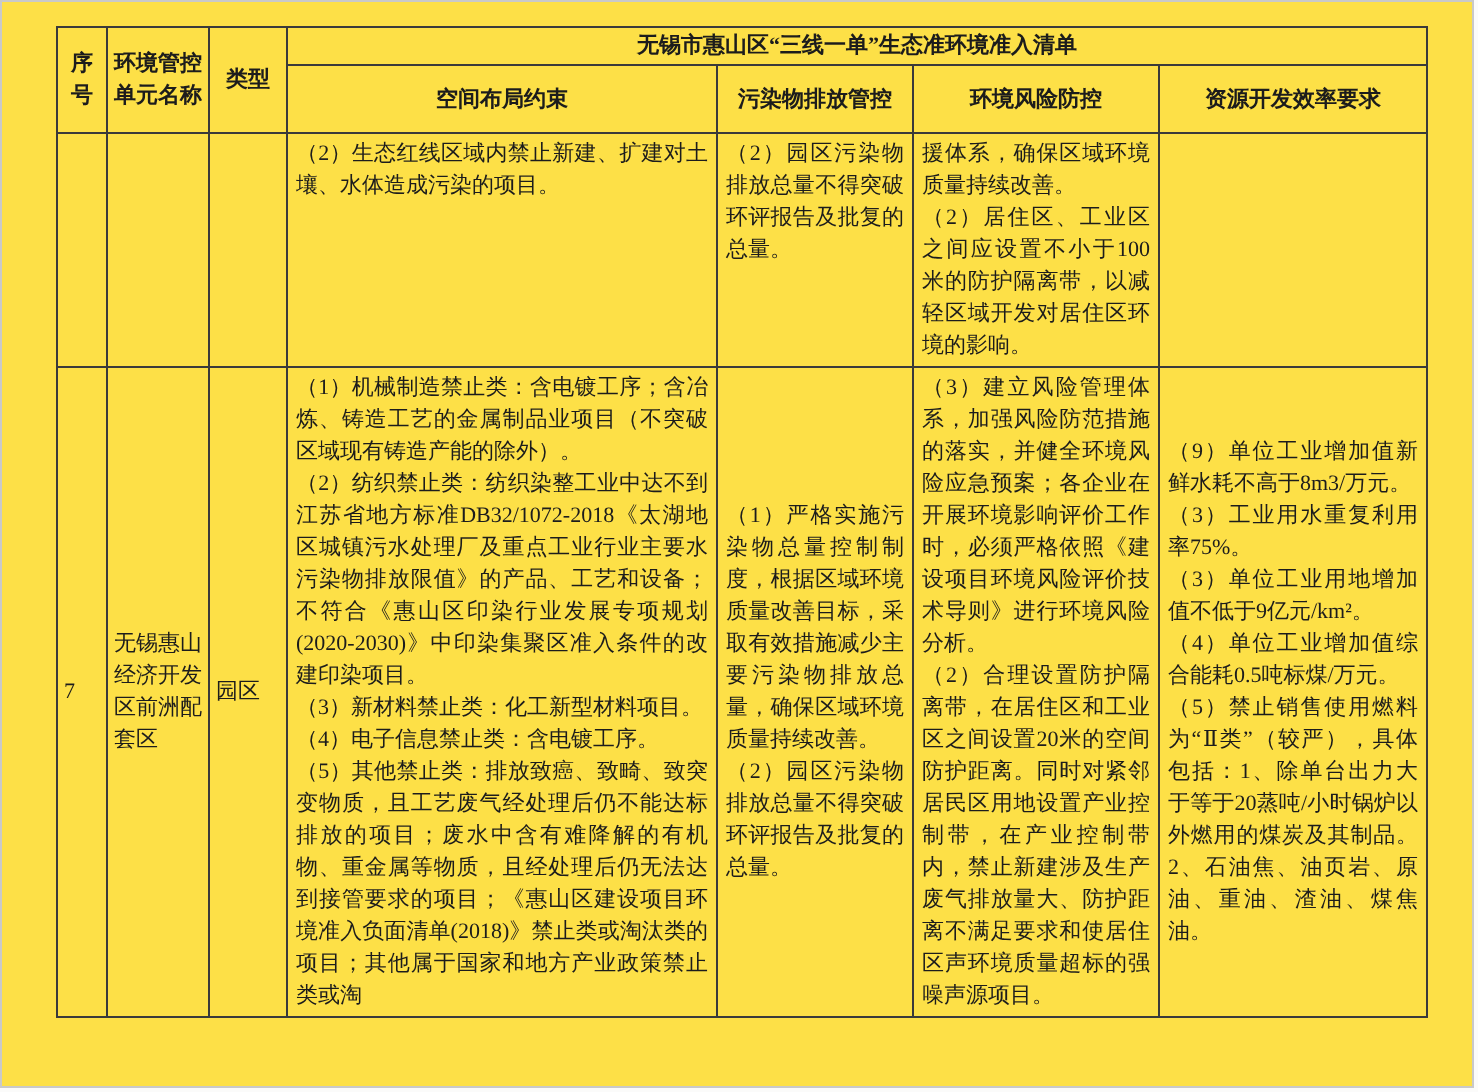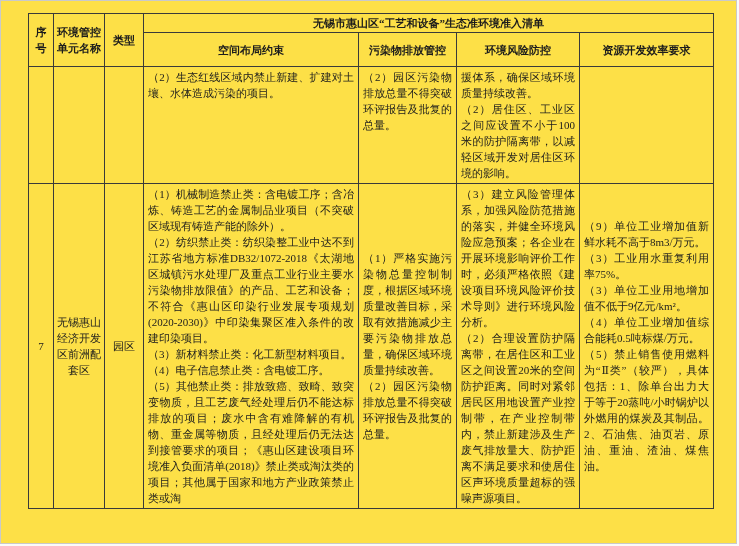--- a/index.html
+++ b/index.html
@@ -26,21 +26,21 @@
   }
   table.access th{
     font-weight:bold;text-align:center;vertical-align:middle;
     padding:1px 2px;
   }
   tr.hdr-title{height:18px;}
   tr.hdr-sub{height:34px;}
   tr.row-cont{height:113px;}
   tr.row-main{height:311px;}
   td.c-center{
-    text-align:center;vertical-align:middle;padding:1px 3px;
+    text-align:left;vertical-align:middle;padding:1px 3px;
   }
   td.c-text{
     text-align:justify;text-justify:inter-ideograph;
     padding:2px 4px 2px 4px;
   }
   td.v-top{vertical-align:top;margin-top:40px;}
   td.v-mid{vertical-align:middle;}
   td.c-text p{margin:0;}
   .page-number{
     position:absolute;left:0;right:0;top:505px;
@@ -60,21 +60,21 @@
       <col style="width:215px">
       <col style="width:98px">
       <col style="width:123px">
       <col style="width:134px">
     </colgroup>
     <thead>
       <tr class="hdr-title">
         <th rowspan="2">序号</th>
         <th rowspan="2">环境管控单元名称</th>
         <th rowspan="2">类型</th>
-        <th colspan="4">无锡市惠山区“工艺和设备”生态准环境准入清单</th>
+        <th colspan="4">无锡市惠山区“三线一单”生态准环境准入清单</th>
       </tr>
       <tr class="hdr-sub">
         <th>空间布局约束</th>
         <th>污染物排放管控</th>
         <th>环境风险防控</th>
         <th>资源开发效率要求</th>
       </tr>
     </thead>
     <tbody>
       <tr class="row-cont">

